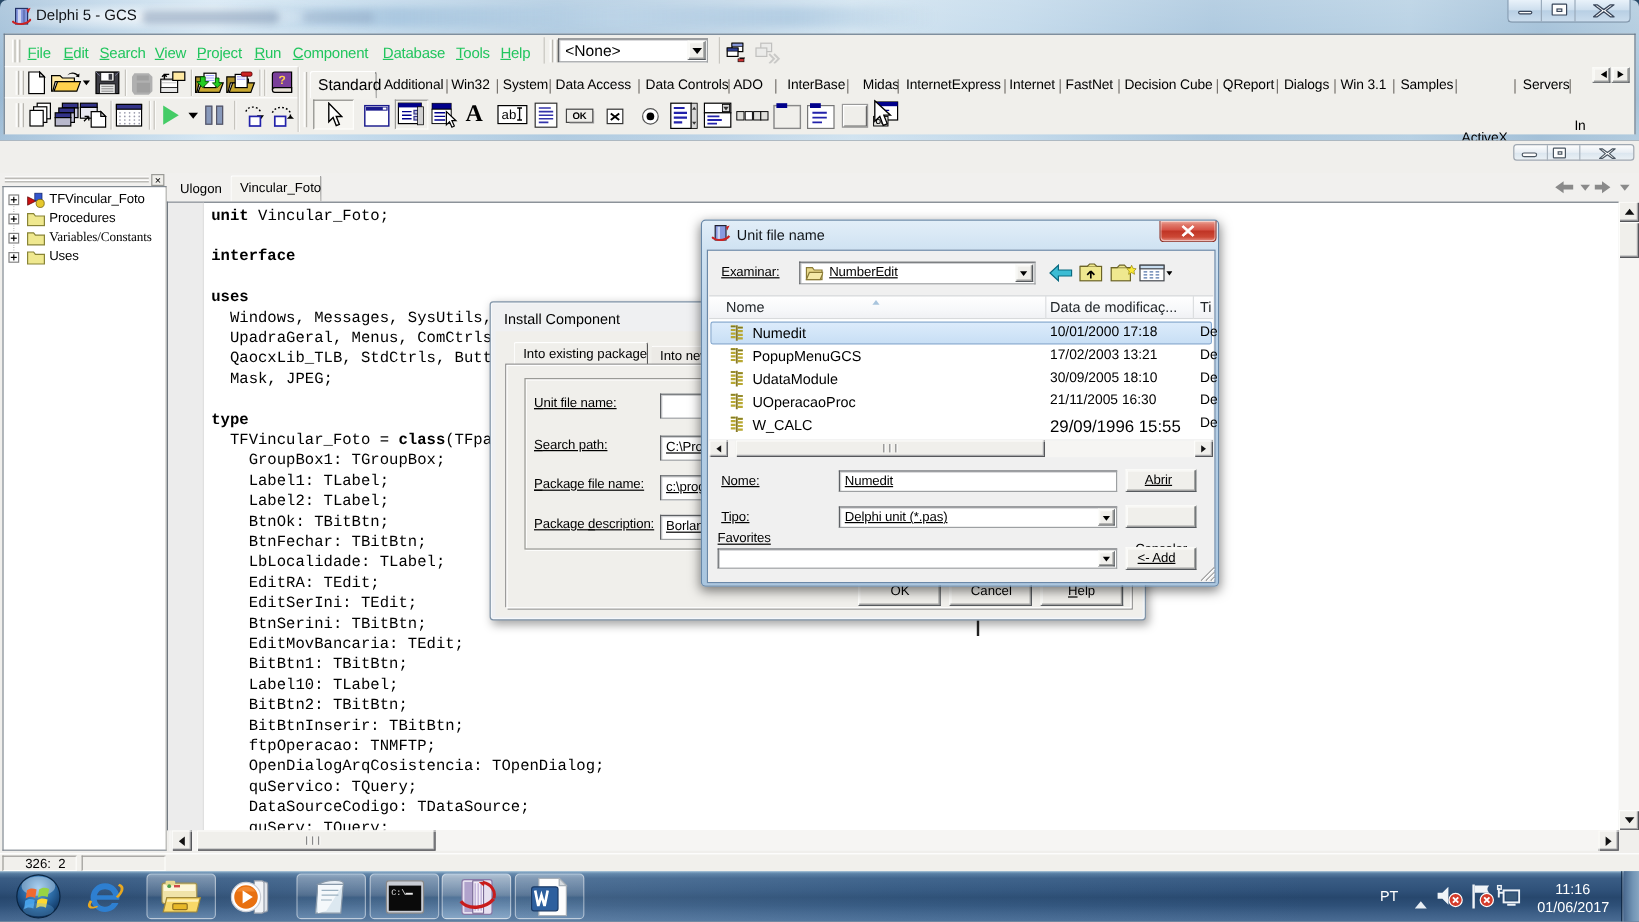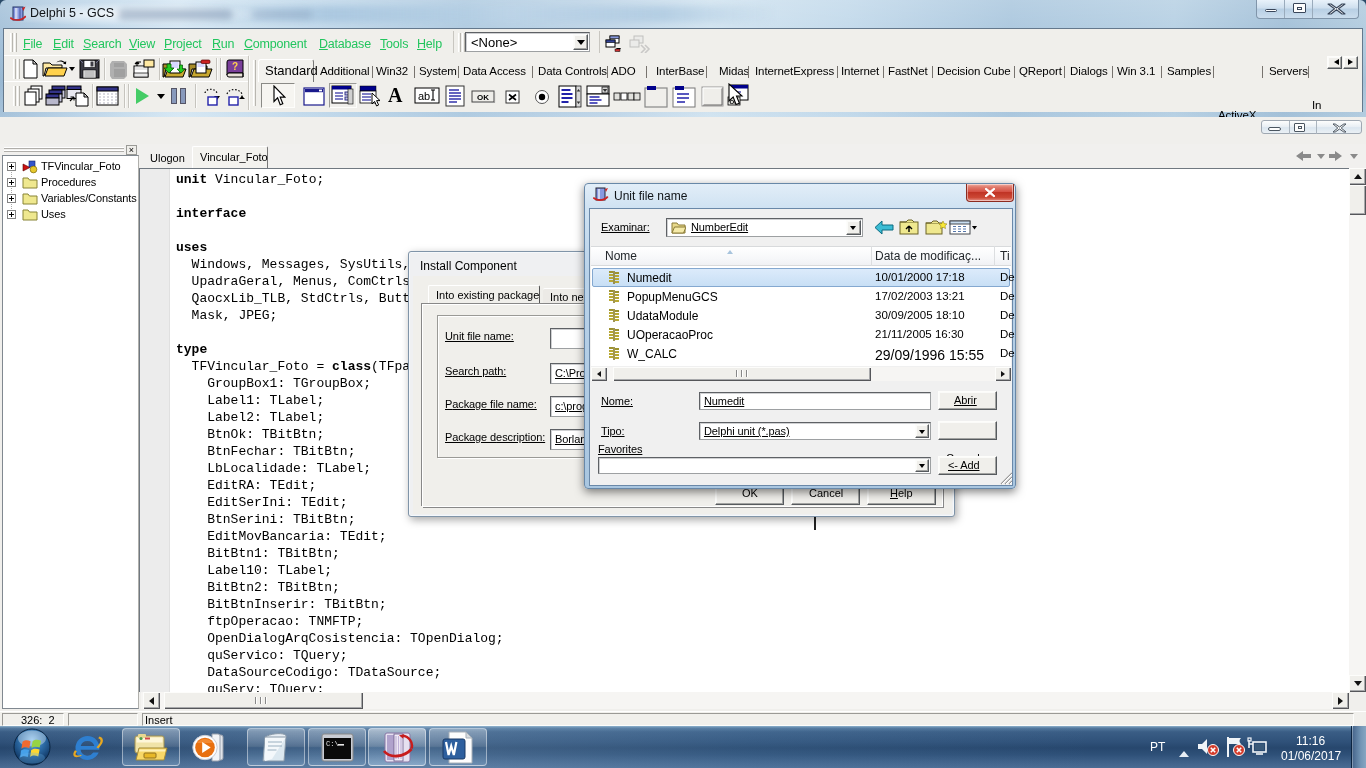--- a/index.html
+++ b/index.html
@@ -483,21 +483,21 @@
     <div class="treerow" style="left:38px;top:4px;">TFVincular_Foto</div>
     <div class="plusbox" style="left:4px;top:22px;"></div>
     <svg class="abs" style="left:19px;top:20px;" width="16" height="13" viewBox="0 0 16 13">
       <path d="M1 12 V2 h5 l1.5 2 H15 v8 z" fill="#efe88f" stroke="#888436"></path>
     </svg>
     <div class="treerow" style="left:38px;top:20px;">Procedures</div>
     <div class="plusbox" style="left:4px;top:38px;"></div>
     <svg class="abs" style="left:19px;top:36px;" width="16" height="13" viewBox="0 0 16 13">
       <path d="M1 12 V2 h5 l1.5 2 H15 v8 z" fill="#efe88f" stroke="#888436"></path>
     </svg>
-    <div class="treerow" style="left:38px;top:36px;">Variables/Constants</div>
+    <div class="treerow" style="left:38px;top:36px;font-family:Liberation Serif, serif;">Variables/Constants</div>
     <div class="plusbox" style="left:4px;top:54px;"></div>
     <svg class="abs" style="left:19px;top:52px;" width="16" height="13" viewBox="0 0 16 13">
       <path d="M1 12 V2 h5 l1.5 2 H15 v8 z" fill="#efe88f" stroke="#888436"></path>
     </svg>
     <div class="treerow" style="left:38px;top:52px;">Uses</div>
   </div>
   <div class="abs" id="codearea">
     <div class="abs" id="gutter"></div>
     <pre class="abs mono" id="code"><b>unit</b> Vincular_Foto;
 
@@ -553,23 +553,20 @@
   <div class="abs" style="left:260px;top:580px;width:2px;height:7px;border-left:1px solid #888;border-right:1px solid #fff;"></div>
   <div class="abs" style="left:265px;top:580px;width:2px;height:7px;border-left:1px solid #888;border-right:1px solid #fff;"></div>
 
   <div class="abs" style="left:814px;top:400px;width:2px;height:13px;background:#222;"></div>
 
   <div class="abs" id="statusbar">
     <div class="stpanel" style="left:2px;width:62px;">
         <span style="position:absolute;left:18px;top:0;">326:&nbsp;&nbsp;2</span>
       </div>
     <div class="stpanel" style="left:68px;width:70px;"></div>
-    <div class="stpanel" style="left:142px;width:1212px;">
-        <span style="position:absolute;left:2px;top:0;">Insert</span>
-      </div>
   </div>
 </div>
 
 <div class="abs" id="installdlg">
   <div class="abs" style="left:11px;top:7px;font-size:12px;color:#000;">Install Component</div>
 
   <div class="abs" style="left:4px;top:24px;width:539px;height:238px;background:#f0efeb;"></div>
 
   <div class="abs" style="left:19px;top:33px;width:112px;height:20px;background:#f0efeb;border-top:1px solid #fff;border-left:1px solid #fff;border-right:1px solid #555;border-radius:2px 2px 0 0;"></div>
   <div class="abs" style="left:27px;top:37px;font-size:11px;color:#000;">Into existing package</div>

